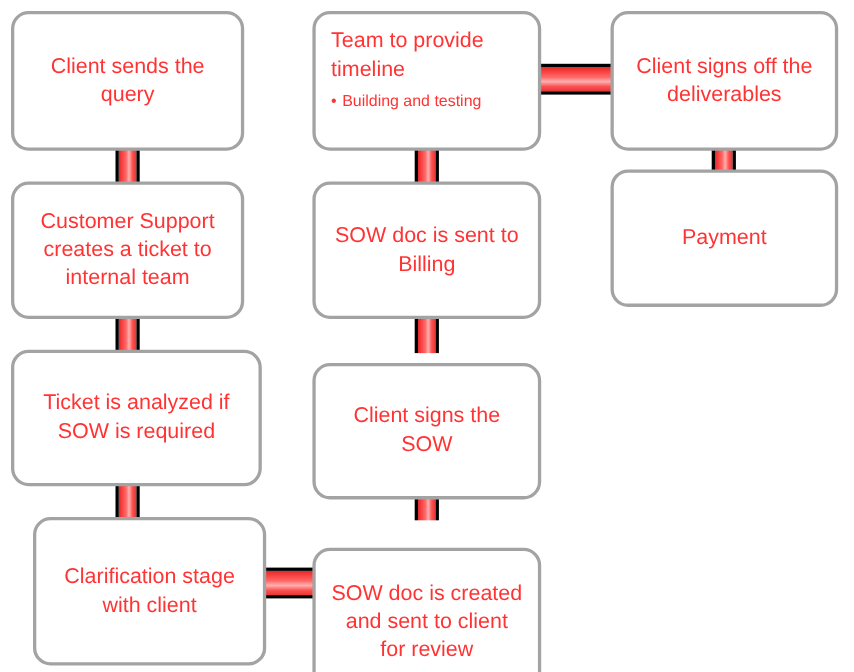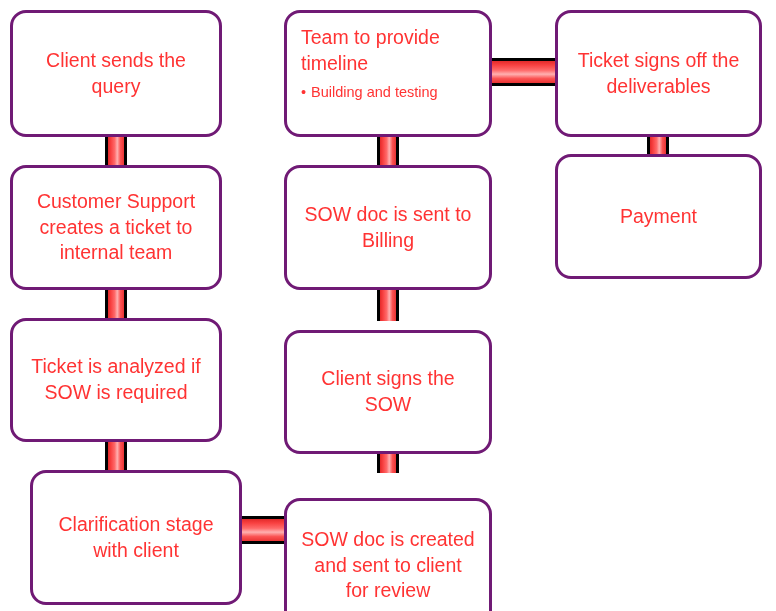--- a/index.html
+++ b/index.html
@@ -18,21 +18,21 @@
     width: 776px;
     height: 611px;
     background: #ffffff;
   }
 
   
   .node {
     position: absolute;
     box-sizing: border-box;
     background: #ffffff;
-    border: 3px solid #701a75;
+    border: 3px solid #a3a3a3;
     border-radius: 16px;
     display: flex;
     align-items: center;
     justify-content: center;
     z-index: 2;
   }
   .node .node-text {
     color: #ff3333;
     font-size: 19.5px;
     line-height: 1.32;
@@ -121,21 +121,21 @@
 query</div>
       </div>
     </div>
     <div class="node" style="left: 10px; top: 165px; width: 212px; height: 125px;">
       <div class="node-body">
         <div class="node-text">Customer Support
 creates a ticket to
 internal team</div>
       </div>
     </div>
-    <div class="node" style="left: 10px; top: 318px; width: 212px; height: 124px;">
+    <div class="node" style="left: 10px; top: 318px; width: 228px; height: 124px;">
       <div class="node-body">
         <div class="node-text">Ticket is analyzed if
 SOW is required</div>
       </div>
     </div>
     <div class="node" style="left: 10px; top: 470px; width: 212px; height: 135px; margin-left: 20px;">
       <div class="node-body">
         <div class="node-text">Clarification stage
 with client</div>
       </div>
@@ -164,21 +164,21 @@
     </div>
     <div class="node" style="left: 284px; top: 498px; width: 208px; height: 135px;">
       <div class="node-body">
         <div class="node-text">SOW doc is created
 and sent to client
 for review</div>
       </div>
     </div>
     <div class="node" style="left: 555px; top: 10px; width: 207px; height: 127px;">
       <div class="node-body">
-        <div class="node-text">Ticket signs off the
+        <div class="node-text">Client signs off the
 deliverables</div>
       </div>
     </div>
     <div class="node" style="left: 555px; top: 154px; width: 207px; height: 125px;">
       <div class="node-body">
         <div class="node-text">Payment</div>
       </div>
     </div>
   </div>
 

